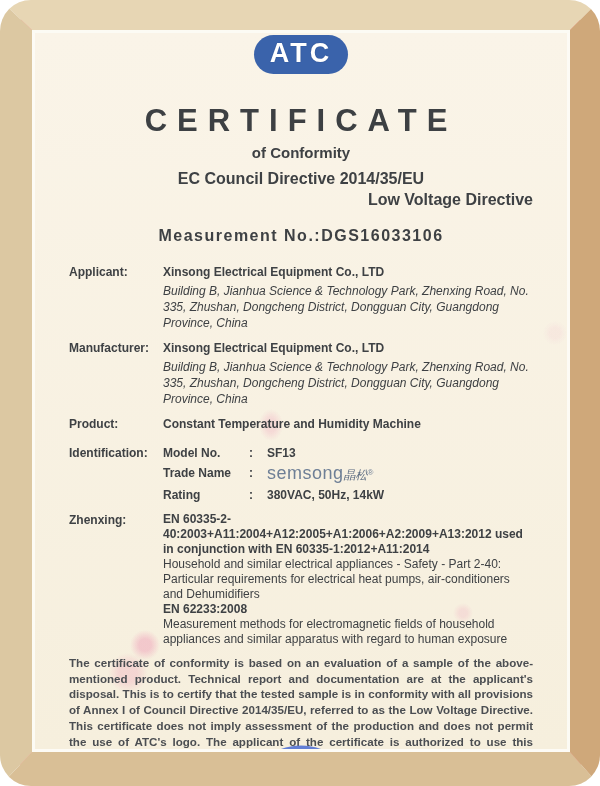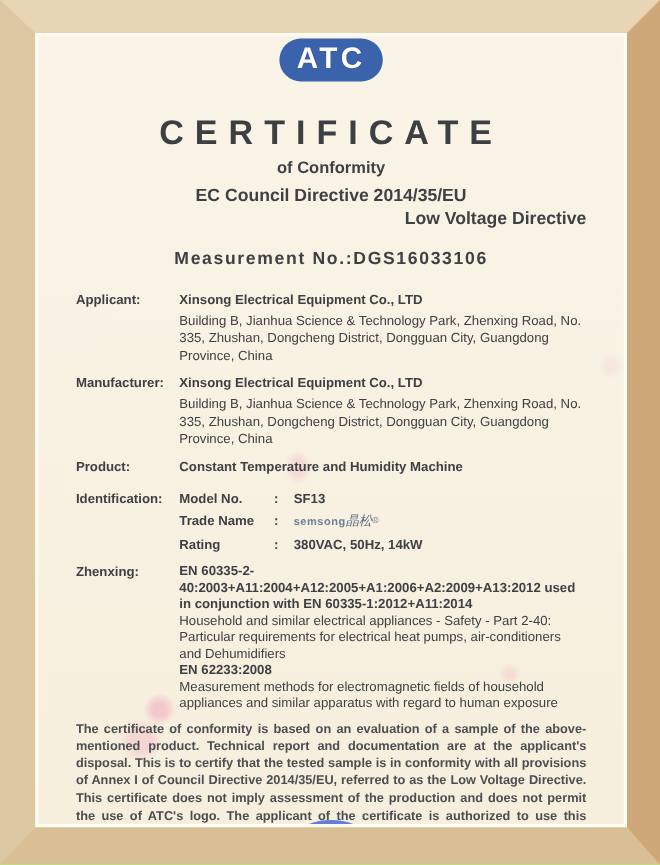--- a/index.html
+++ b/index.html
@@ -4,22 +4,23 @@
 <style>
   * { margin:0; padding:0; box-sizing:border-box; }
   body { width:600px; height:786px; font-family:"Liberation Sans","DejaVu Sans",sans-serif; }
 
   .frame {
     width:600px; height:786px;
     border-top:30px solid #e7d6b4;
     border-left:32px solid #dcc8a2;
     border-right:30px solid #cfa87a;
     border-bottom:34px solid #d9bf96;
-    background:#84cc16;
+    background:#fca5a5;
     position:relative;
+    border-radius:31px;
   }
   .paper {
     width:538px; height:722px;
     border:3px solid rgba(253,252,246,.9);
     background:
       radial-gradient(circle at 110px 612px, rgba(233,108,160,.30) 0 6px, transparent 15px),
       radial-gradient(circle at 93px 640px, rgba(233,108,160,.20) 0 9px, transparent 20px),
       radial-gradient(ellipse at 236px 392px, rgba(233,108,160,.18) 0 5px, transparent 12px),
       radial-gradient(circle at 428px 580px, rgba(233,108,160,.14) 0 4px, transparent 10px),
       radial-gradient(circle at 520px 300px, rgba(233,160,190,.12) 0 5px, transparent 12px),
@@ -42,27 +43,27 @@
   .subtitle { font-size:15px; font-weight:bold; margin-top:5px; }
   .directive { font-size:16px; font-weight:bold; line-height:21px; margin-top:7px; }
   .directive2 { font-size:16px; font-weight:bold; line-height:21px;text-align:right; }
   .regno { font-size:16px; font-weight:bold; letter-spacing:1.5px; margin-top:17px; margin-bottom:19px; }
 
   
   .row { display:flex; font-size:12px; line-height:16px; margin-bottom:9px; }
   .lbl { width:94px; flex:none; font-weight:bold; }
   .val { flex:1; }
   .bold { font-weight:bold; }
-  .addr { margin-top:3px; }
+  .addr { margin-top:3px;font-style:italic; }
   .row-product { margin-bottom:13px; margin-top:4px; }
   .subrow { display:flex; line-height:16px; }
   .subrow + .subrow { margin-top:4px; }
   .sublbl { width:86px; font-weight:bold; flex:none; }
   .subcolon { width:18px; font-weight:bold; flex:none; }
-  .trade-logo { color:#6e7f96; font-weight:bold; font-size:10px; letter-spacing:.5px; }
+  .trade-logo { color:#6e7f96; font-weight:normal; font-size:18px; letter-spacing:.5px; }
   .trade-cn { color:#5a6a80; font-size:12px;font-style:italic; }
   .trade-reg { font-size:8px; vertical-align:top; color:#6e7f96; }
   .standards p { margin:0; line-height:15px; font-size:12px; }
   .row-standards { margin-bottom:6px; }
 
   
   .bodytext {
     font-size:11.6px; line-height:15.7px; font-weight:bold;
     color:#4b4e52; text-align:justify; margin-top:8px;
   }

